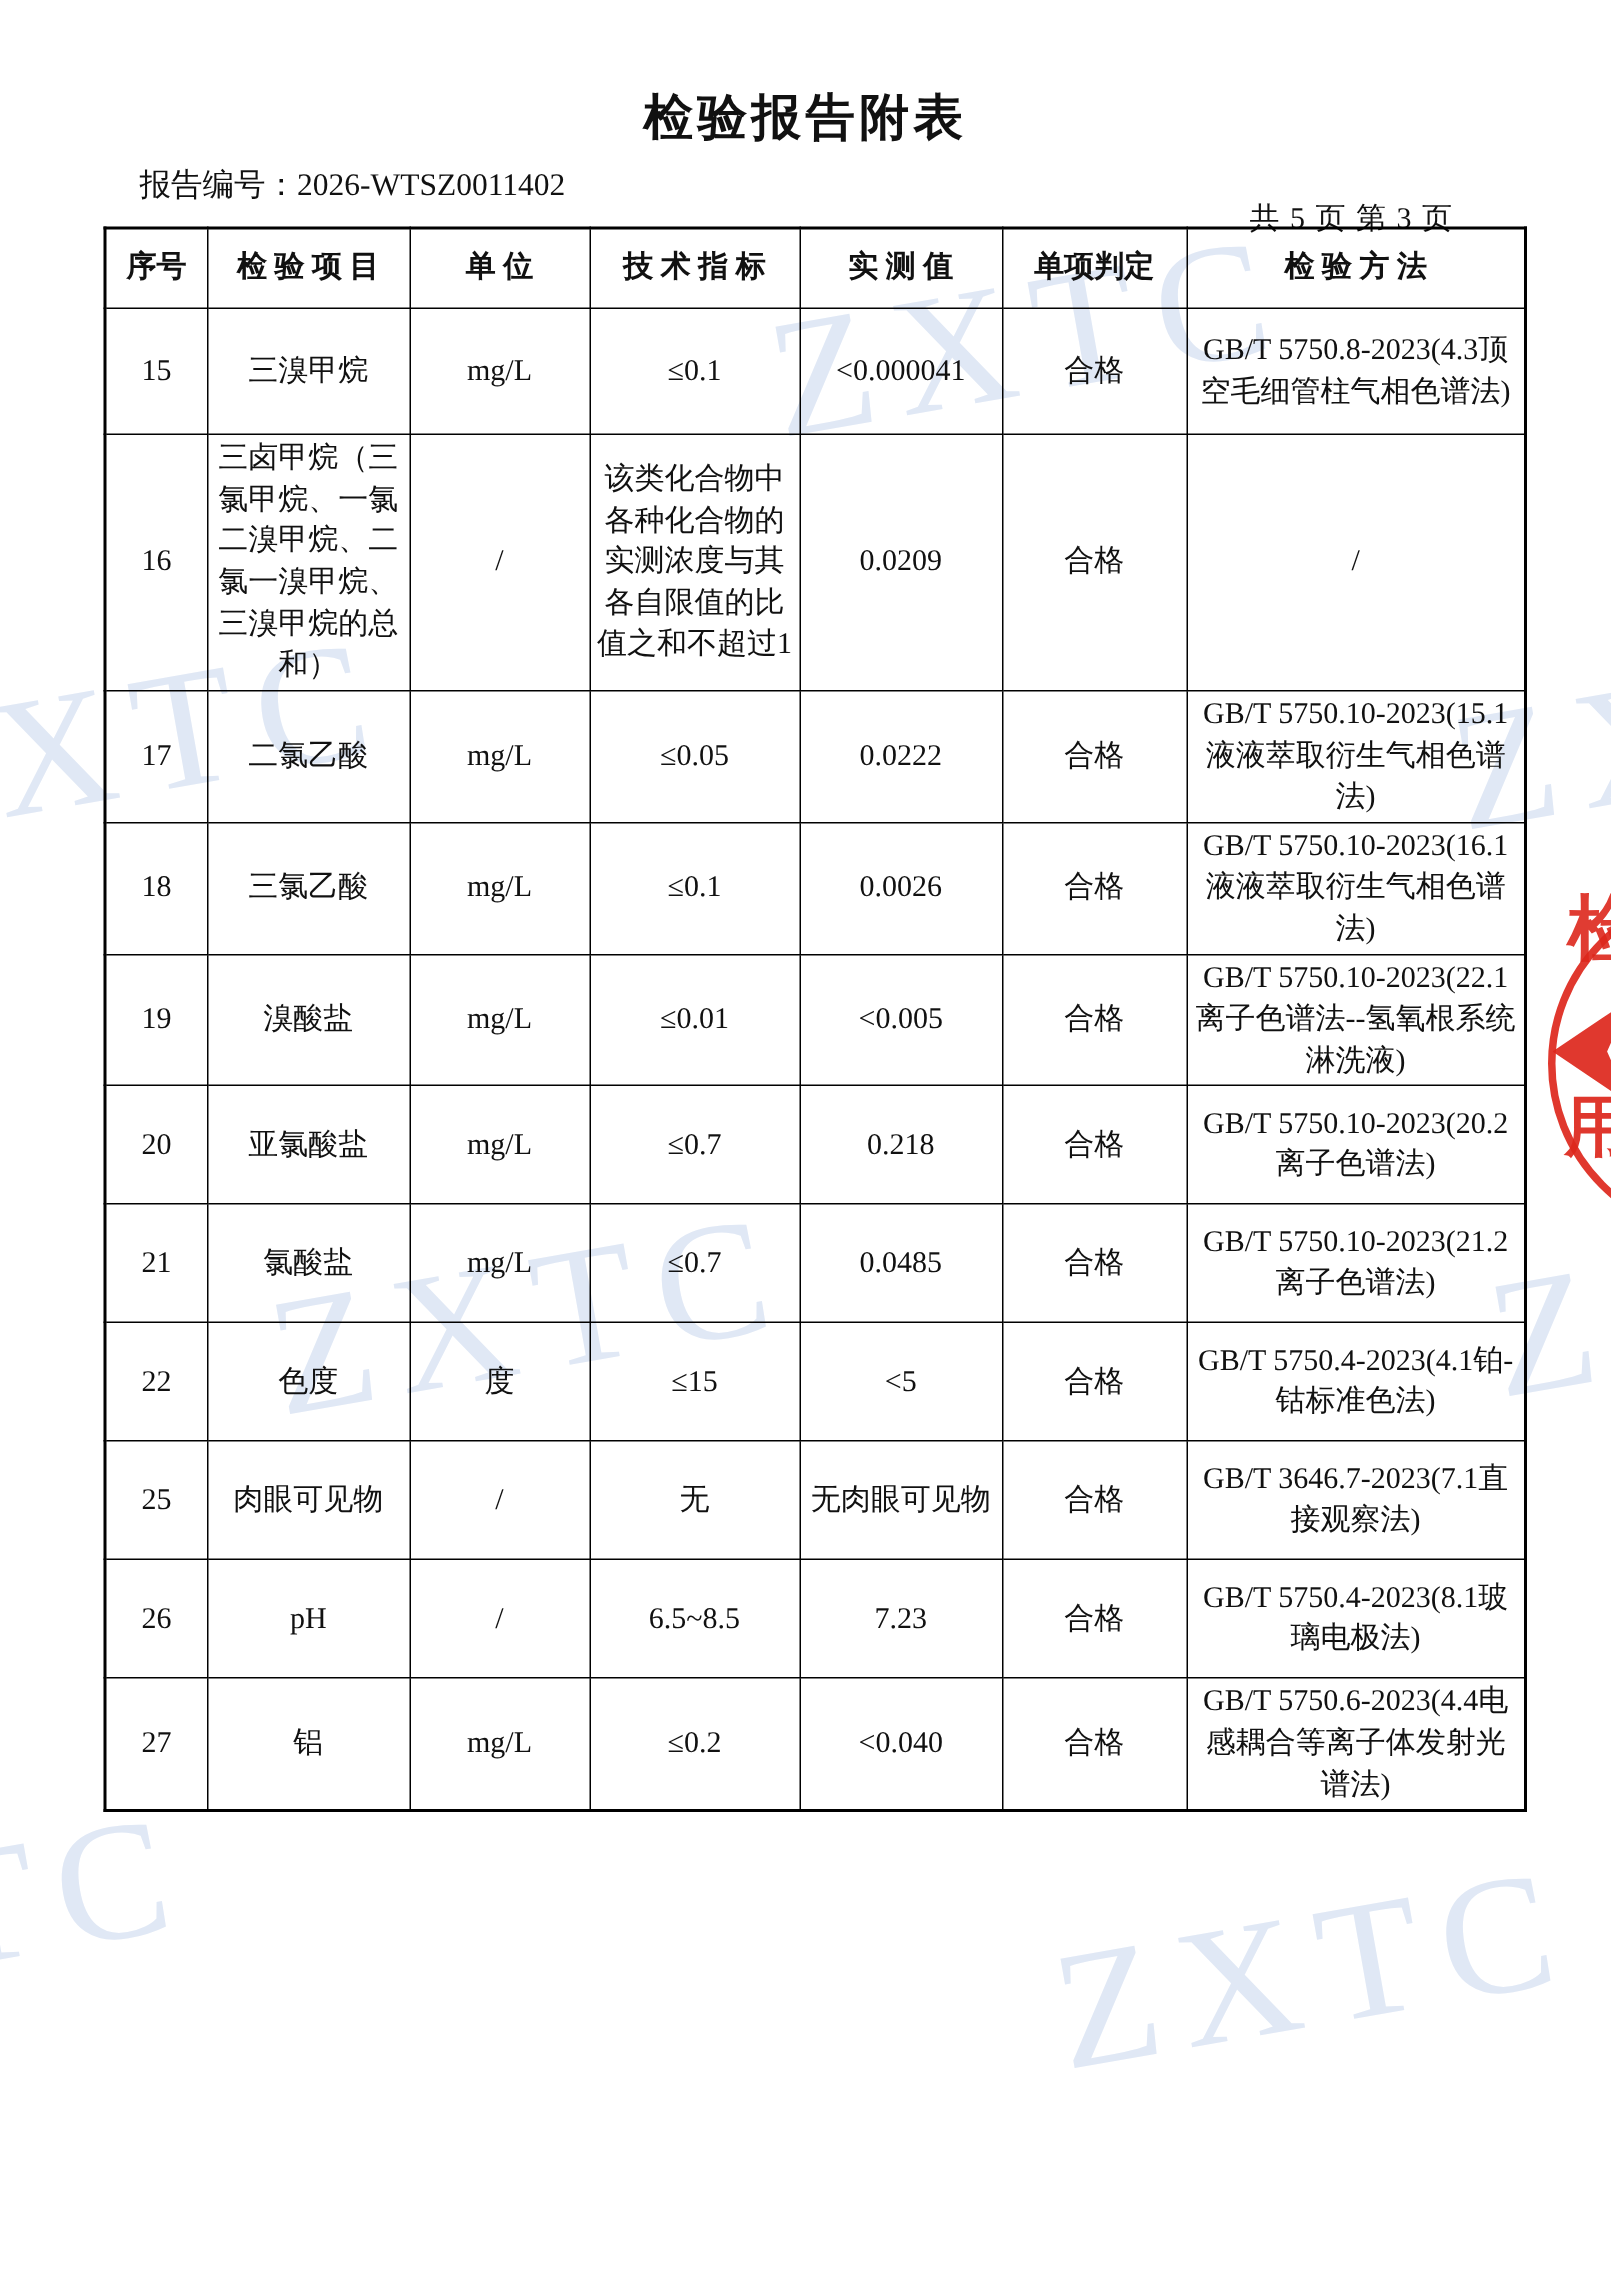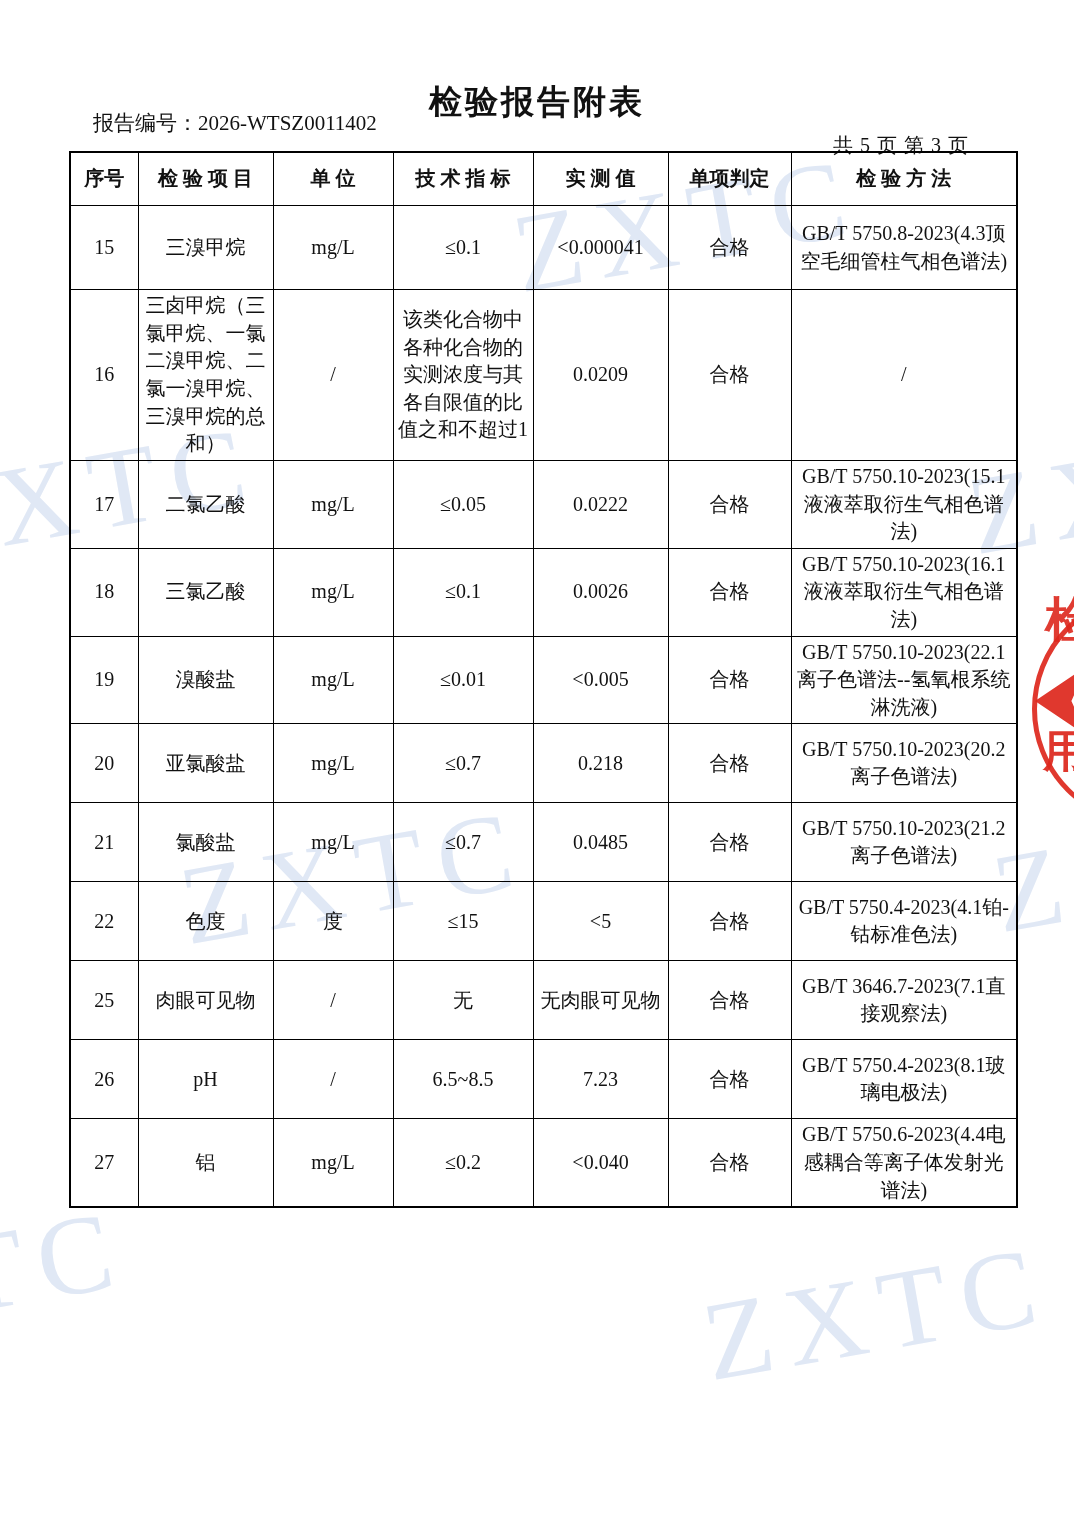--- a/index.html
+++ b/index.html
@@ -6,21 +6,21 @@
   body{
     width:1074px;height:1520px;position:relative;overflow:hidden;
     background:#ffffff;
     font-family:"Liberation Serif","DejaVu Serif",serif;
     color:#111;
   }
   
   .doc-title{
     position:absolute;left:0;top:56px;width:100%;
     text-align:center;font-size:33px;font-weight:bold;
-    letter-spacing:3px;z-index:1;margin-top:24px;
+    letter-spacing:3px;z-index:1;
   }
   .meta-line{position:absolute;top:109px;left:93px;right:89px;height:28px;z-index:1;}
   .report-no{position:absolute;left:0;top:0;font-size:21px;white-space:nowrap;}
   .page-info{position:absolute;right:16px;top:2px;font-size:20px;white-space:nowrap;letter-spacing:1px;margin-top:21px;}
   
   .wm{
     position:absolute;z-index:0;
     font-size:112px;letter-spacing:14px;line-height:1;
     color:#e0e8f5;font-family:"Liberation Serif","DejaVu Serif",serif;
     transform:rotate(-10deg);transform-origin:left top;

